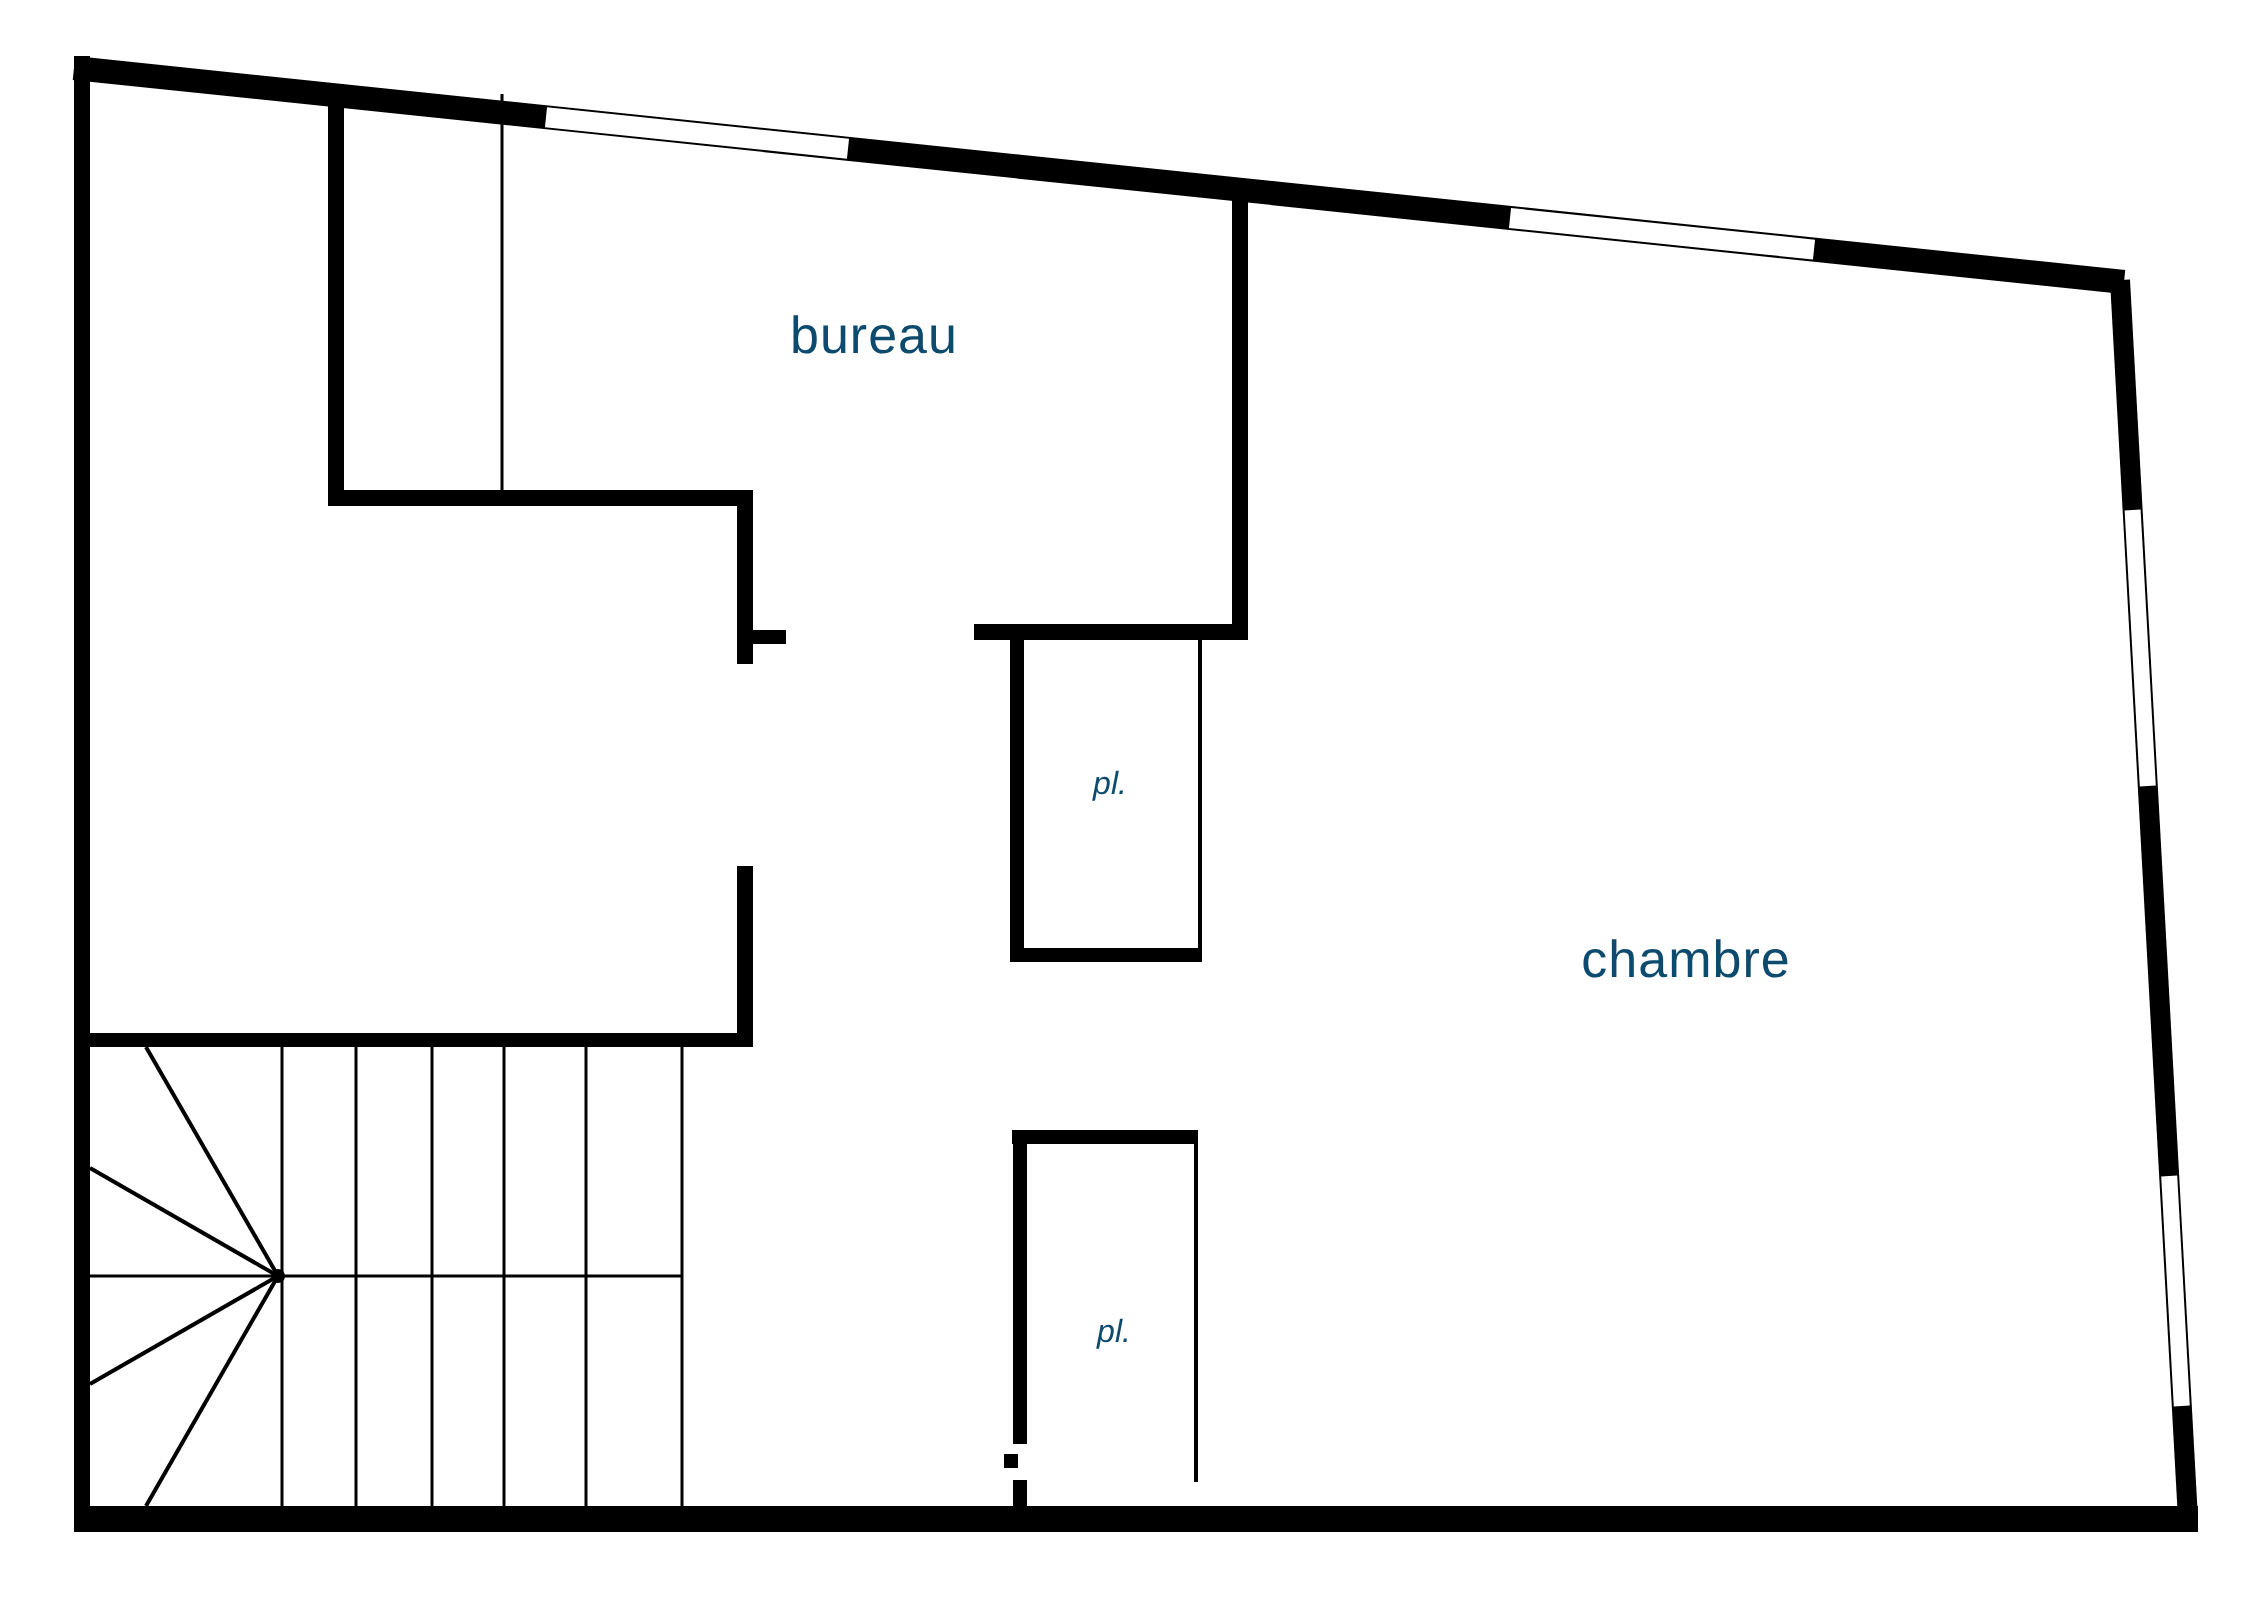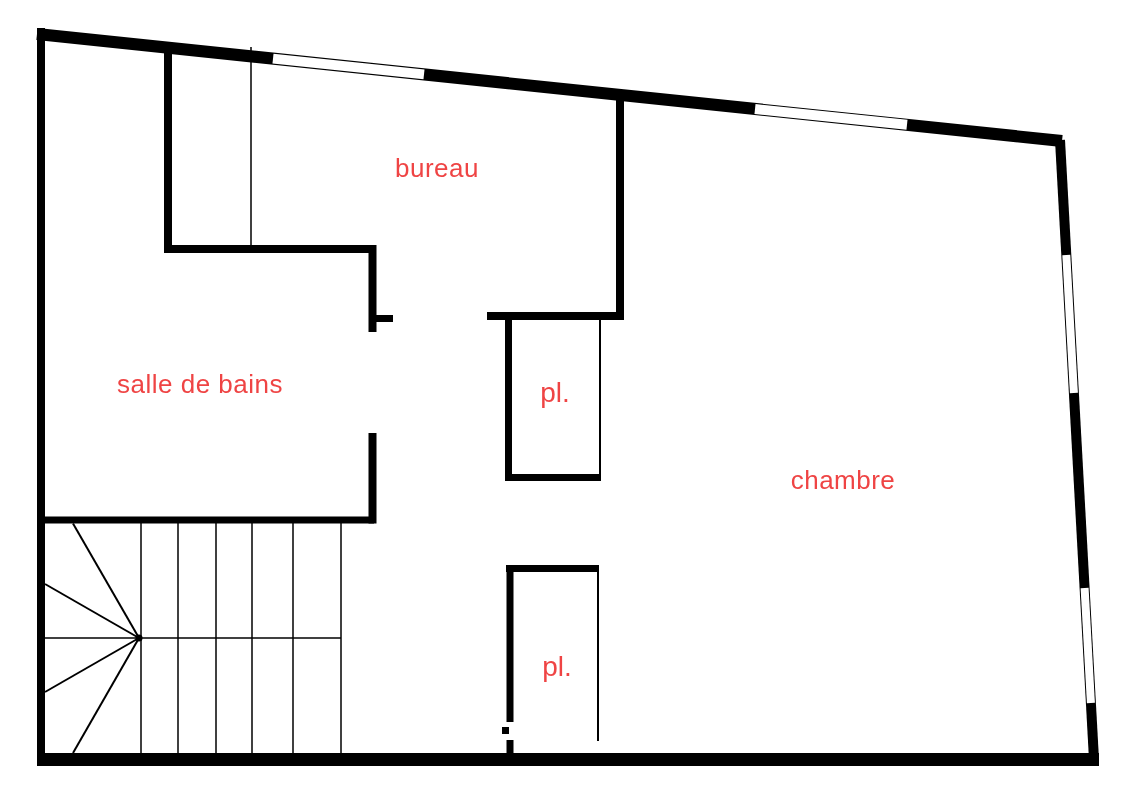--- a/index.html
+++ b/index.html
@@ -17,28 +17,29 @@
   }
   .plan-wrap svg {
     position: absolute;
     left: 0;
     top: 0;
   }
   .room-label {
     position: absolute;
     transform: translate(-50%, -50%);
     white-space: nowrap;
-    color: #ef4444;
+    color: #0c4a6e;
     font-size: 26px;
     font-family: "Liberation Sans", sans-serif;
     letter-spacing: 0.5px;
     user-select: none;
   }
   .room-label.closet {
-    font-size: 28px;
+    font-size: 16px;
+    font-style: italic;
     letter-spacing: 0px;
   }
 </style>
 </head>
 <body>
 
 <div class="plan-wrap">
   <svg id="plan-svg" width="1131" height="800" xmlns="http://www.w3.org/2000/svg" viewBox="0 0 1131 800">
       <line x1="141" y1="523" x2="141" y2="753" stroke="#000000" stroke-width="1.5"></line>
       <line x1="178" y1="523" x2="178" y2="753" stroke="#000000" stroke-width="1.5"></line>
@@ -73,17 +74,16 @@
       <line x1="510" y1="565" x2="510" y2="722" stroke="#000000" stroke-width="7"></line>
       <line x1="510" y1="740" x2="510" y2="754" stroke="#000000" stroke-width="7"></line>
       <line x1="502" y1="730.5" x2="509" y2="730.5" stroke="#000000" stroke-width="7"></line>
       <line x1="273" y1="58.6" x2="424" y2="74.4" stroke="#ffffff" stroke-width="10"></line>
       <line x1="755" y1="109" x2="907" y2="124.8" stroke="#ffffff" stroke-width="10"></line>
       <line x1="1066.3" y1="255" x2="1073.9" y2="393" stroke="#ffffff" stroke-width="8"></line>
       <line x1="1084.6" y1="588" x2="1090.9" y2="703" stroke="#ffffff" stroke-width="8"></line>
     </svg>
 
   <div class="room-label" style="left: 437px; top: 168px;">bureau</div>
-  <div class="room-label" style="left: 200px; top: 384px;">salle de bains</div>
   <div class="room-label" style="left: 843px; top: 480px;">chambre</div>
   <div class="room-label closet" style="left: 555px; top: 393px;">pl.</div>
   <div class="room-label closet" style="left: 557px; top: 667px;">pl.</div>
 </div>
 
 </body></html>

